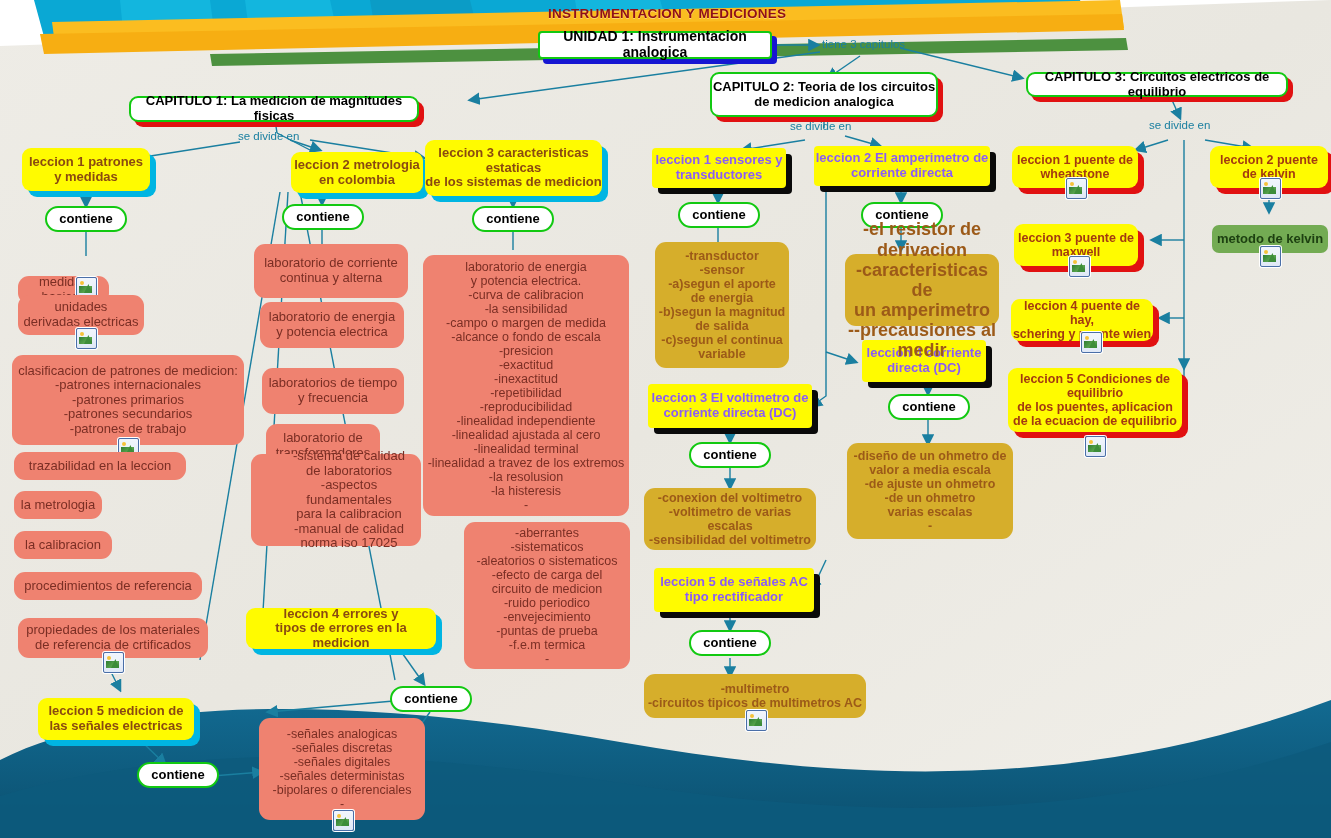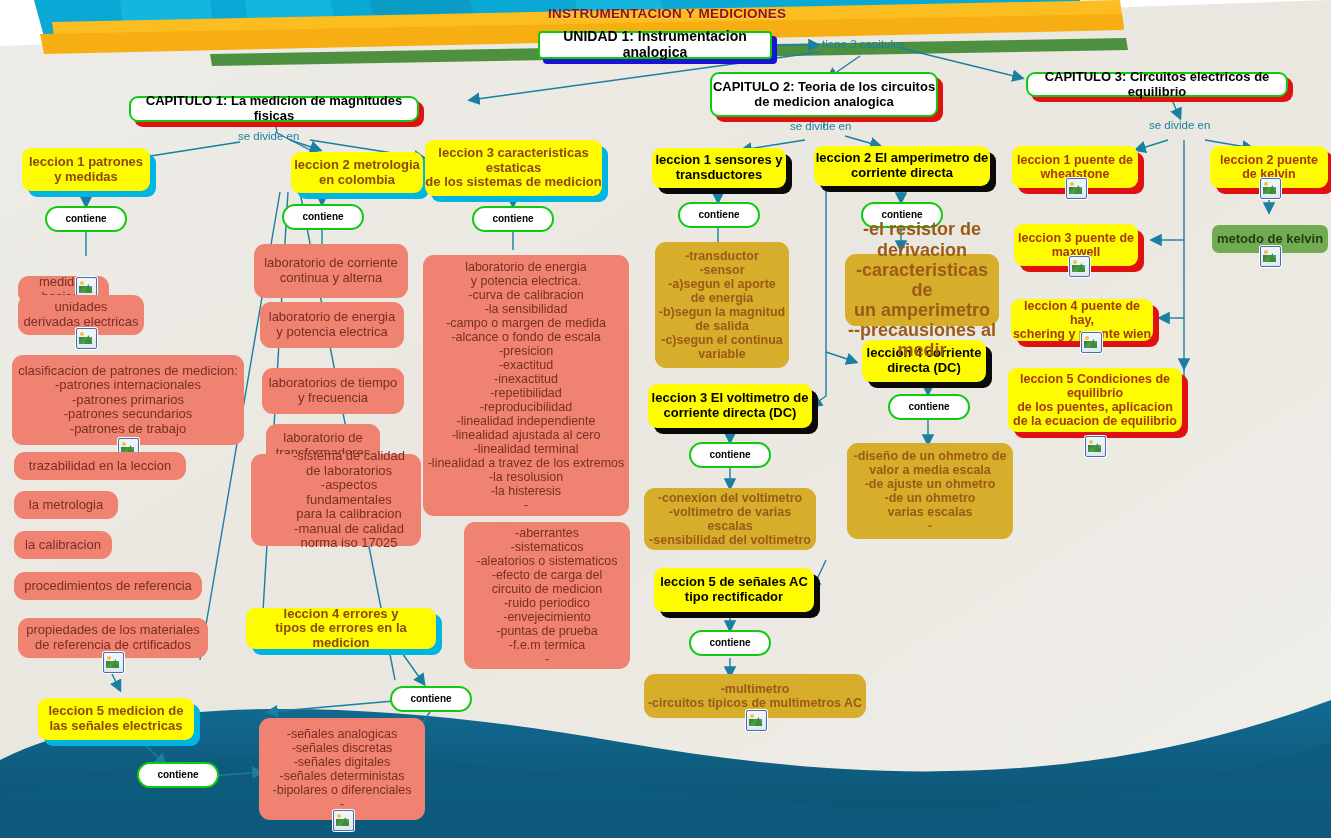--- a/index.html
+++ b/index.html
@@ -29,30 +29,30 @@
   
   .n-chapter{background:#ffffff;border:2.5px solid #12c911;border-radius:9px;
           color:#000;font-weight:bold;font-size:13px;
           box-shadow:5px 5px 0 0 #e11111;}
 
   
   .n-lesson-cyan{background:#fffb00;border-radius:9px;color:#8a4a10;
           font-weight:bold;font-size:13px;box-shadow:6px 6px 0 0 #00b5e2;}
 
   
-  .n-lesson-black{background:#fffb00;border-radius:9px;color:#000000;
+  .n-lesson-black{background:#fffb00;border-radius:4px;color:#8b5cf6;
           font-weight:bold;font-size:13px;box-shadow:6px 6px 0 0 #0a0a0a;}
 
   
   .n-lesson-red{background:#fffb00;border-radius:9px;color:#a33a10;
           font-weight:bold;font-size:12.5px;box-shadow:6px 6px 0 0 #e11111;}
 
   
   .n-contiene{background:#ffffff;border:2.5px solid #12c911;border-radius:22px;
-          color:#000;font-weight:bold;font-size:10px;}
+          color:#000;font-weight:bold;font-size:13px;}
 
   
   .n-salmon{background:#ef8270;border-radius:11px;color:#7a2e24;
           font-size:13px;font-weight:normal;}
 
   
   .n-amber{background:#d6ae2b;border-radius:11px;color:#9c5a18;
           font-size:13px;font-weight:bold;}
 
   
@@ -253,21 +253,21 @@
 -patrones secundarios
 -patrones de trabajo</div>
   <div class="picicon" style="left:118px;top:438px;">
     <i class="sky"></i>
       <i class="hill"></i>
       <i class="hill2"></i>
       <i class="sun"></i>
     </div>
 
   <div class="node n-salmon" style="left:14px;top:452px;width:172px;height:28px;">trazabilidad en la leccion</div>
-  <div class="node n-salmon" style="left:14px;top:491px;width:104px;height:28px;">la metrologia</div>
+  <div class="node n-salmon" style="left:14px;top:491px;width:88px;height:28px;">la metrologia</div>
   <div class="node n-salmon" style="left:14px;top:531px;width:98px;height:28px;">la calibracion</div>
   <div class="node n-salmon" style="left:14px;top:572px;width:188px;height:28px;">procedimientos de referencia</div>
   <div class="node n-salmon" style="left:18px;top:618px;width:190px;height:40px;">propiedades de los materiales
 de referencia de crtificados</div>
   <div class="picicon" style="left:103px;top:652px;">
     <i class="sky"></i>
       <i class="hill"></i>
       <i class="hill2"></i>
       <i class="sun"></i>
     </div>

